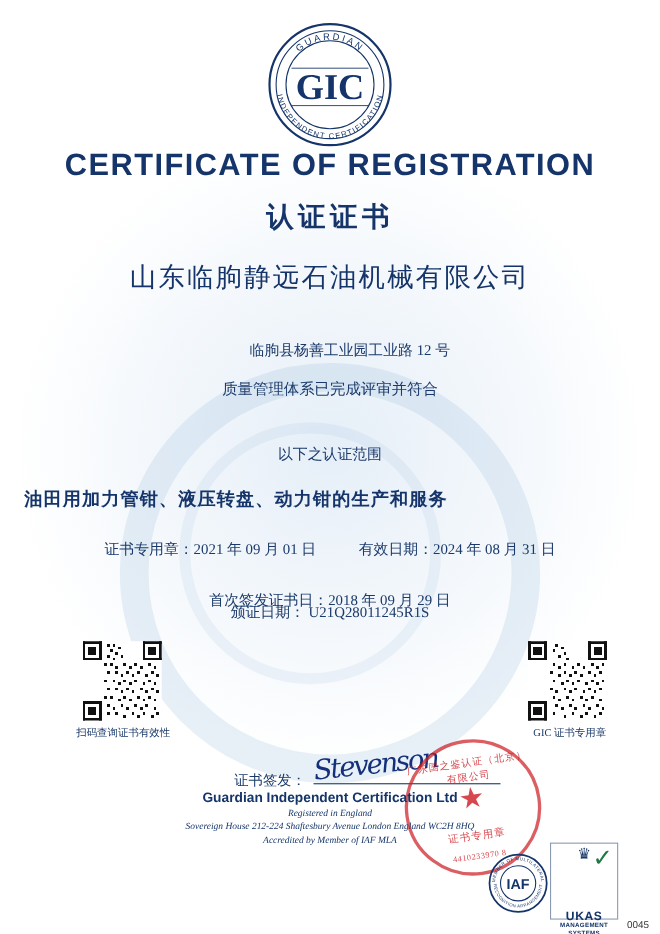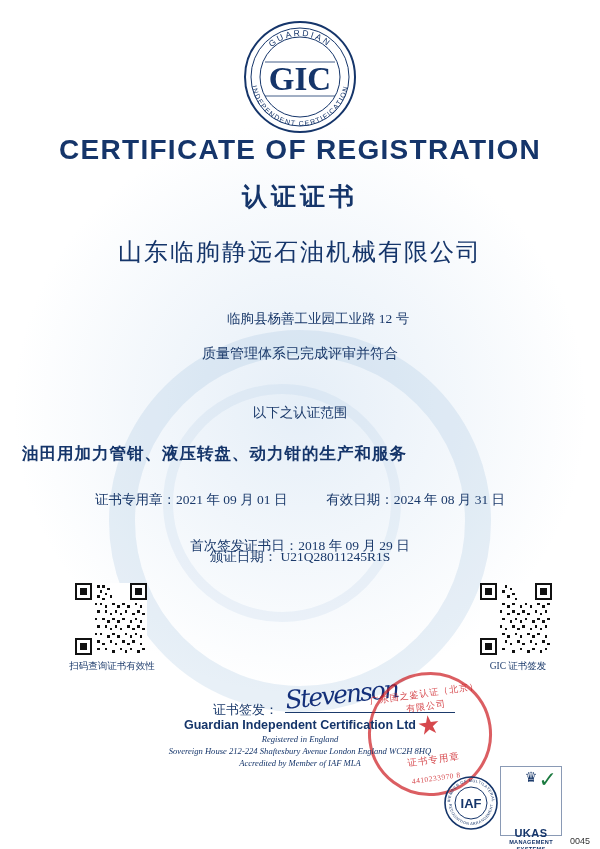--- a/index.html
+++ b/index.html
@@ -570,21 +570,21 @@
         <rect x="9" y="26" width="1" height="1"></rect>
           <rect x="13" y="27" width="1" height="1"></rect>
         <rect x="16" y="26" width="1" height="1"></rect>
           <rect x="19" y="27" width="1" height="1"></rect>
         <rect x="21" y="26" width="1" height="1"></rect>
           <rect x="24" y="27" width="1" height="1"></rect>
         <rect x="26" y="26" width="1" height="1"></rect>
       </g>
     </svg>
   </div>
-  <div class="qr-right-caption">GIC 证书签发</div>
+  <div class="qr-right-caption">GIC 证书专用章</div>
 
   <div class="sig-label">证书签发：</div>
   <div class="sig-script">Stevenson</div>
   <div class="sig-rule"></div>
 
   <div class="stamp">
     <div class="stamp-top">广东国之鉴认证（北京）有限公司</div>
     <div class="stamp-star">★</div>
     <div class="stamp-bottom">证书专用章</div>
     <div class="stamp-num">4410233970 8</div>

